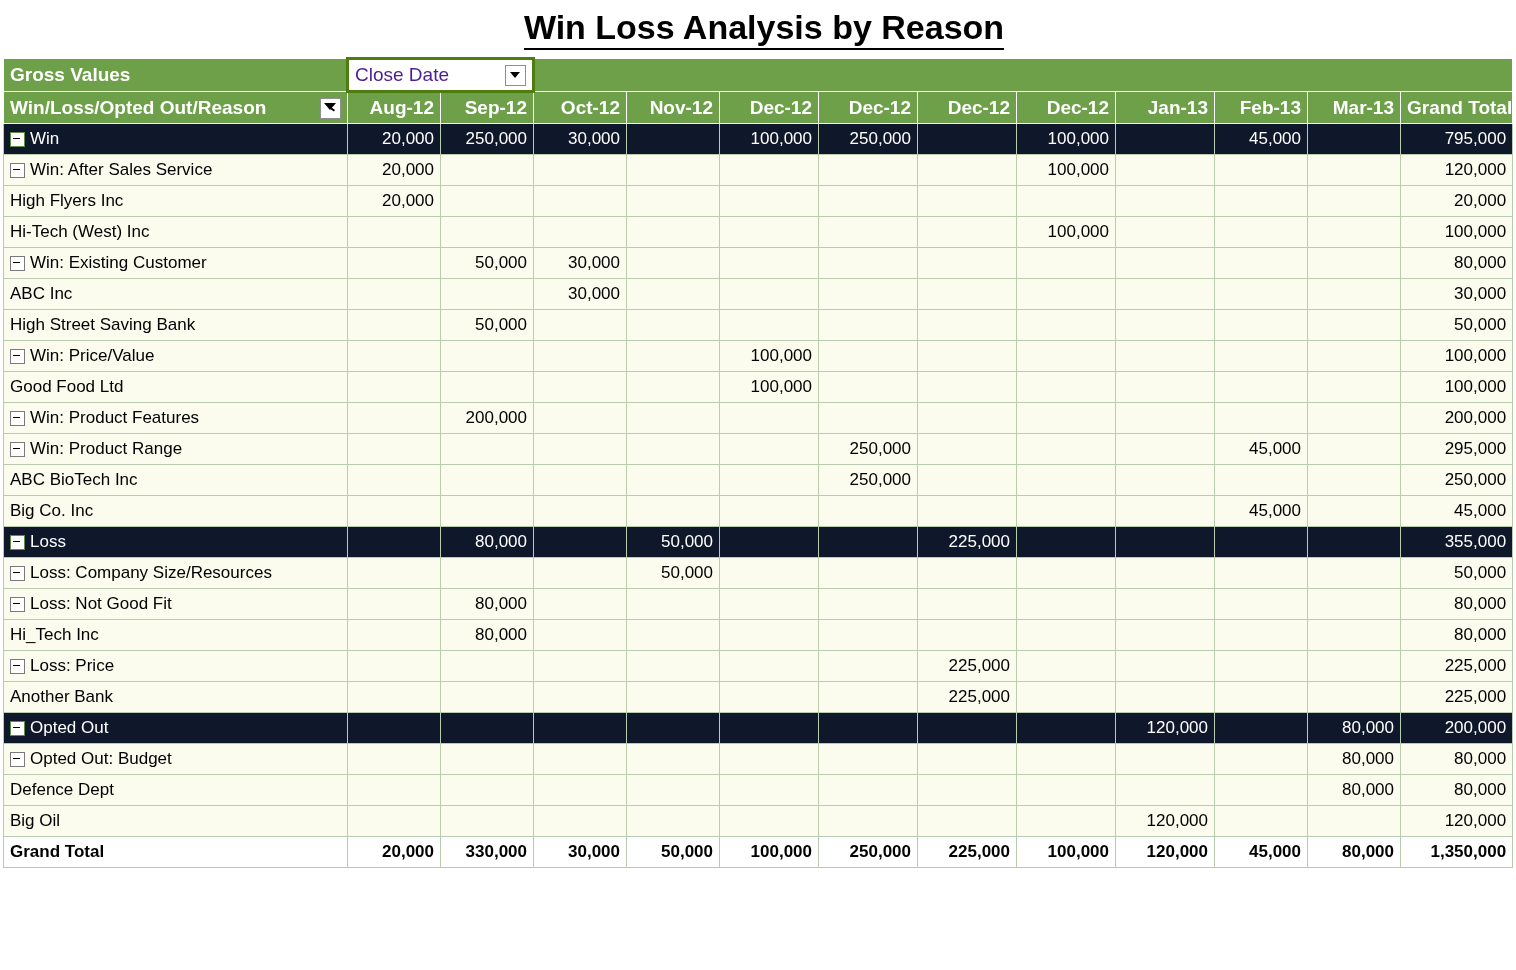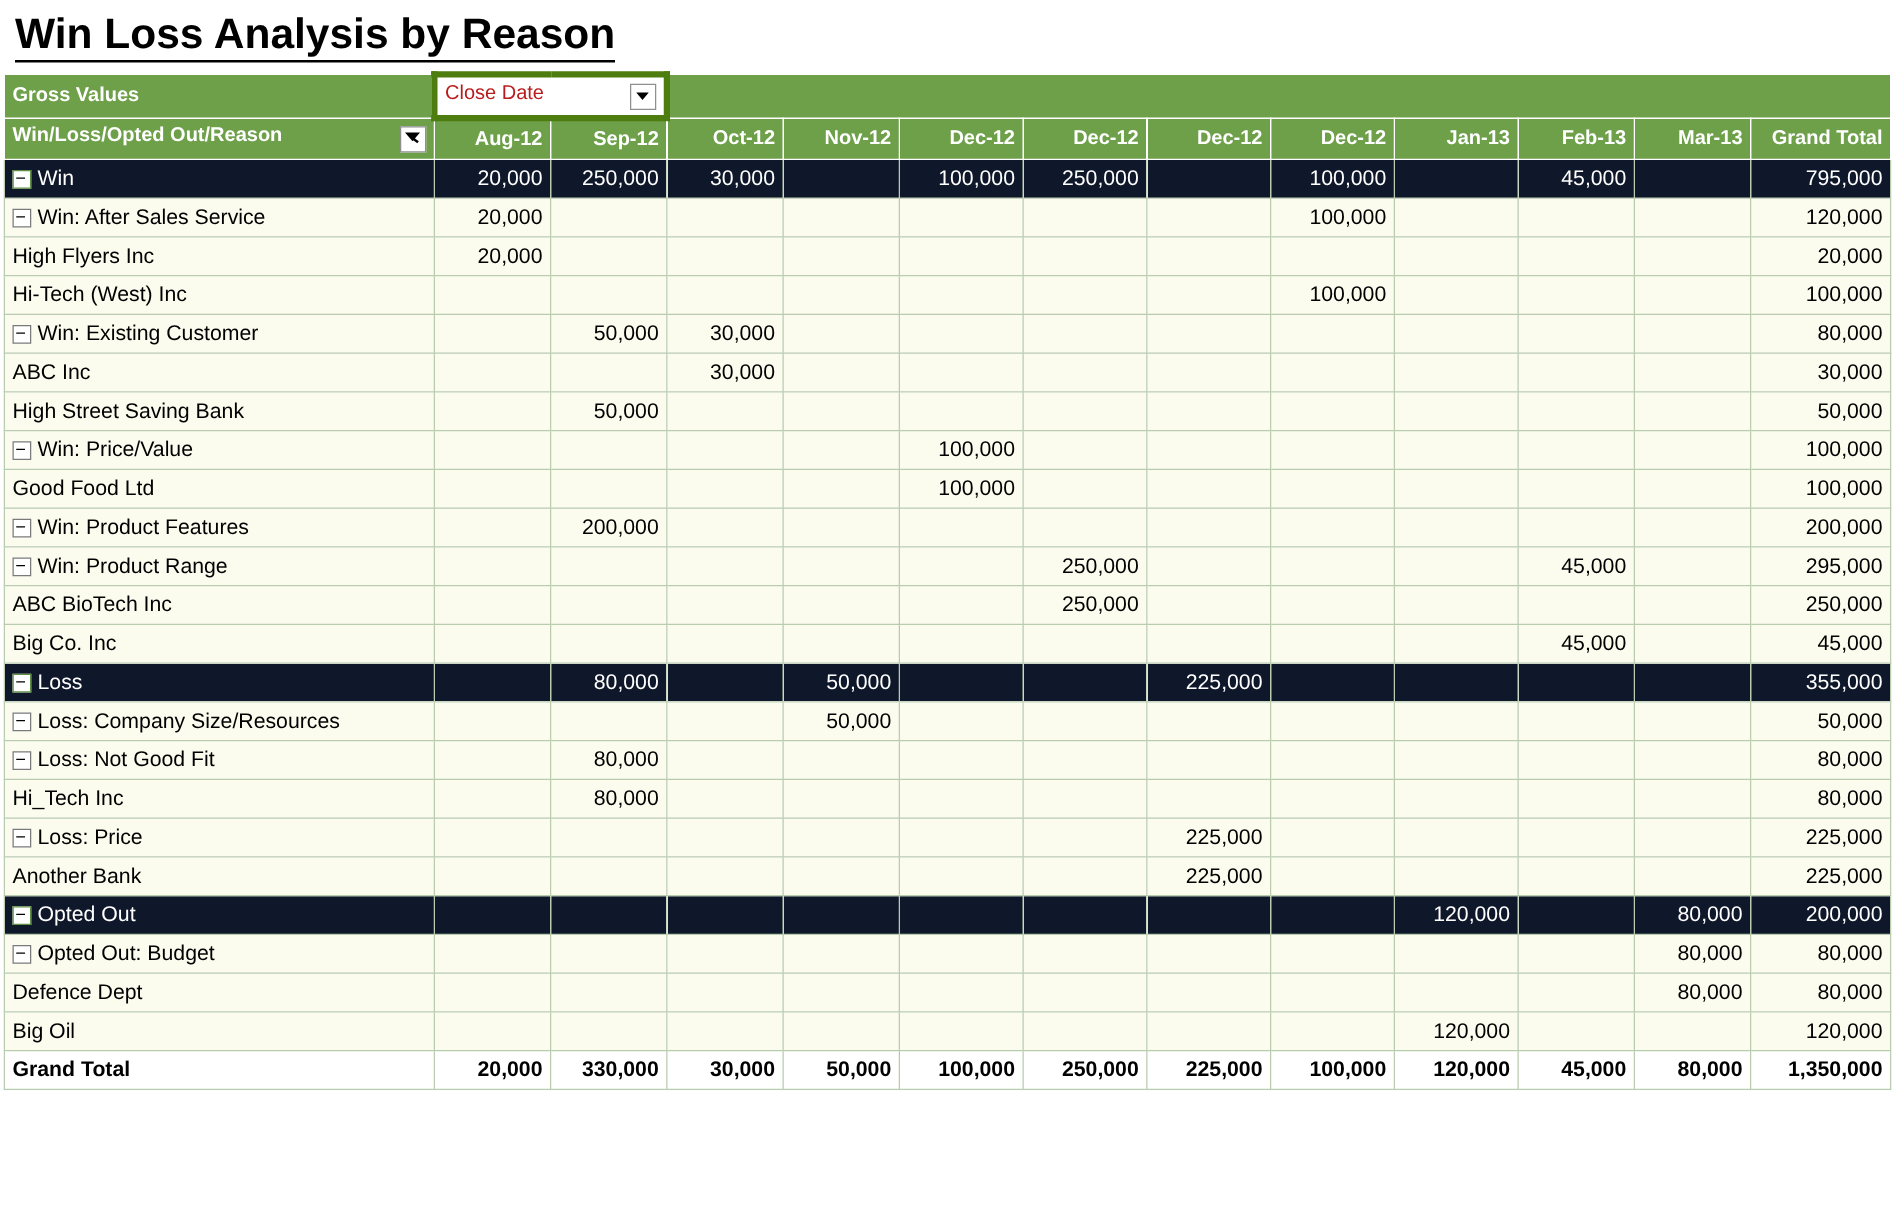--- a/index.html
+++ b/index.html
@@ -8,21 +8,21 @@
     background: #ffffff;
   }
   body {
     width: 1516px;
     height: 970px;
     font-family: "Liberation Sans", sans-serif;
     color: #000000;
     overflow: hidden;
   }
   #page-title {
-    text-align: left;
+    text-align: center;
     font-size: 34px;
     font-weight: bold;
     letter-spacing: 0px;
     margin: 8px 0 10px 0;
     padding-left: 12px;
   }
   #page-title span {
     border-bottom: 2px solid #000;
     padding-bottom: 2px;
   }
@@ -46,30 +46,30 @@
   col.c-m     { width: 93px; }
   col.c-m2    { width: 99px; }
   col.c-total { width: 112px; }
 
   
   tr.hdr1 th, tr.hdr2 th {
     background: #6ea04a;
     color: #ffffff;
     font-weight: bold;
     border: 1px solid #ffffff;
-    font-size: 16px;
+    font-size: 19px;
   }
   tr.hdr1 th.lbl, tr.hdr2 th.lbl {
     text-align: left;
   }
   tr.hdr1 th.closedate {
     background: #ffffff;
-    color: #b91c1c;
+    color: #4c1d95;
     text-align: left;
-    border: 5px solid #4d7c0f;
+    border: 3px solid #4d7c0f;
     font-weight: normal;
   }
   tr.hdr1 th.blank {
     background: #6ea04a;
     border: 1px solid #ffffff;
   }
   tr.hdr2 th.mon {
     text-align: right;
   }
   .filter-btn {

